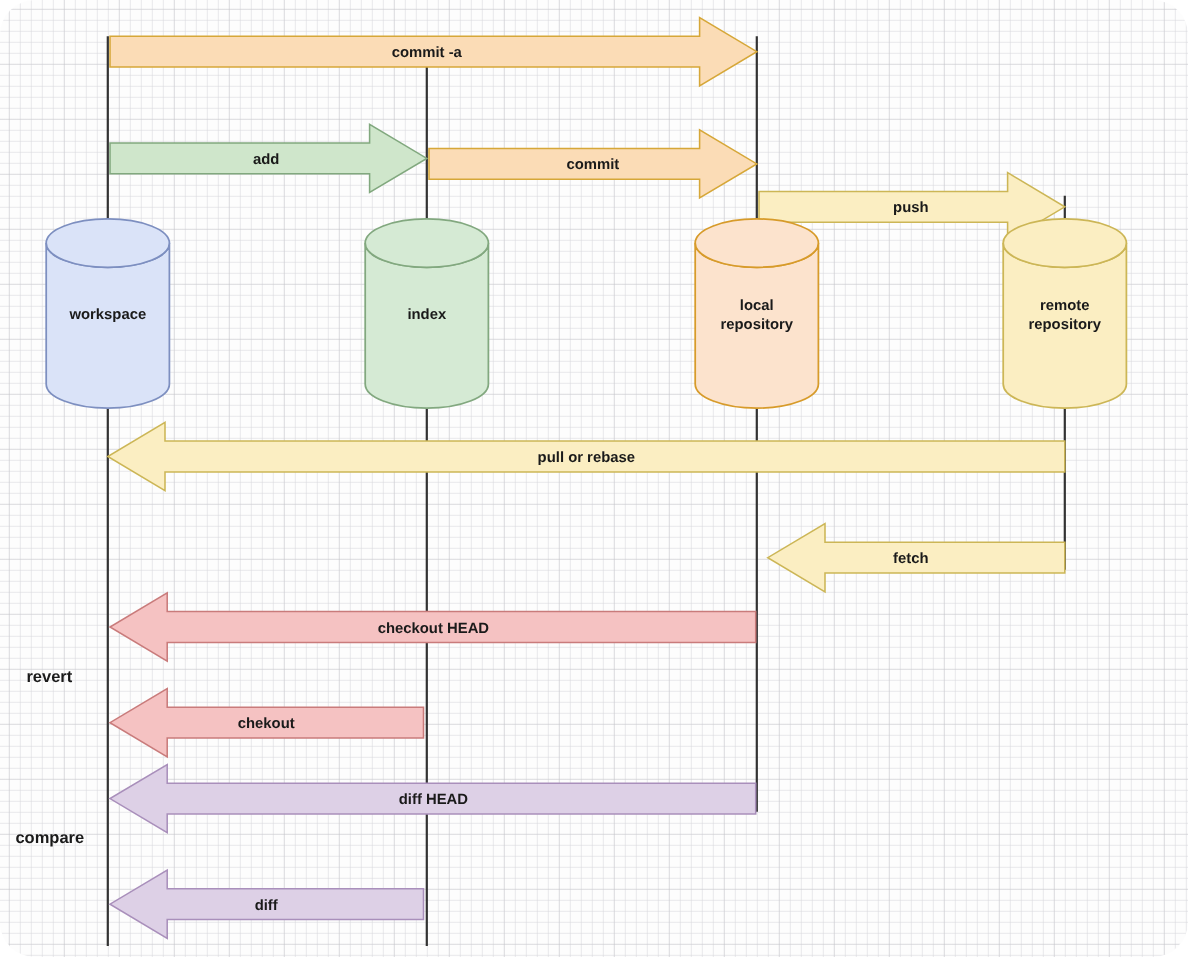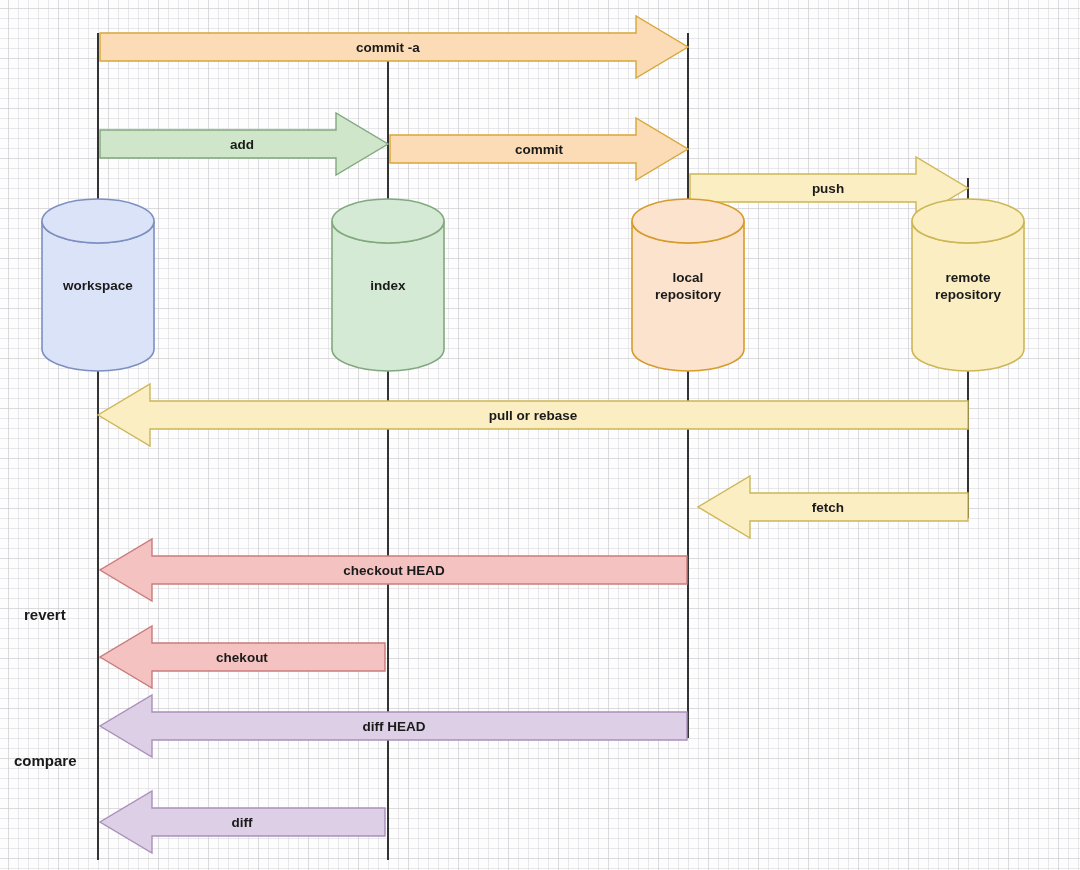--- a/index.html
+++ b/index.html
@@ -17,20 +17,21 @@
     height: 870px;
     overflow: hidden;
     background-color: #fdfdfd;
     background-image:
       linear-gradient(to right, rgba(190,190,195,0.30) 1px, transparent 1px),
       linear-gradient(to bottom, rgba(190,190,195,0.30) 1px, transparent 1px),
       linear-gradient(to right, rgba(215,215,220,0.55) 1px, transparent 1px),
       linear-gradient(to bottom, rgba(215,215,220,0.55) 1px, transparent 1px);
     background-size: 50px 50px, 50px 50px, 10px 10px, 10px 10px;
     background-position: 8px 8px, 8px 8px, 8px 8px, 8px 8px;
+    border-radius: 32px;
   }
   #diagram {
     position: absolute;
     left: 0;
     top: 0;
   }
   .node-label, .side-label, .arrow-label {
     font-family: "Liberation Sans", sans-serif;
     font-weight: bold;
     fill: #1a1a1a;

